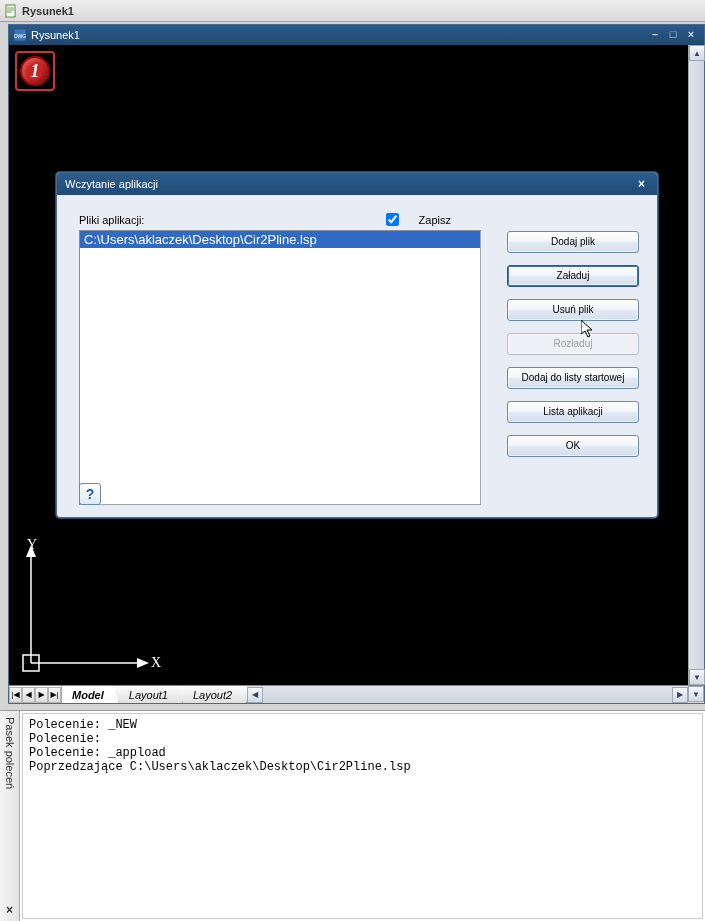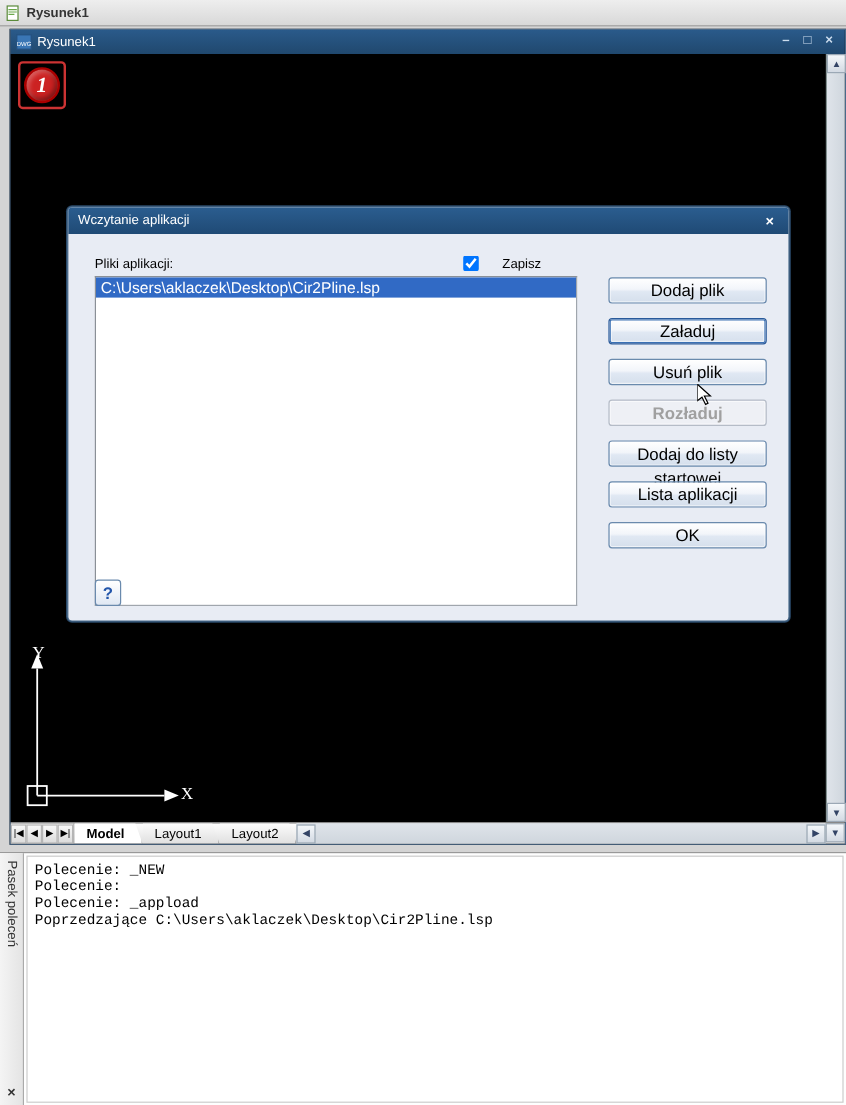--- a/index.html
+++ b/index.html
@@ -150,21 +150,21 @@
     width: 13px;
     height: 16px;
     display: flex;
     align-items: center;
     justify-content: center;
     font-size: 8px;
     background: linear-gradient(to bottom, #f8f8f8, #dcdcdc);
     border: 1px solid #b5b5b5;
     margin: 0;
   }
-  .tabs { display: flex; align-items: flex-start; }
+  .tabs { display: flex; align-items: flex-start; font-style: italic; }
   .tab {
     padding: 1px 10px 0 10px;
     border-right: 1px solid #999;
     background: linear-gradient(to bottom, #fcfcfc, #e0e0e0);
     line-height: 16px;
     cursor: default;
     position: relative;
     clip-path: polygon(0 0, calc(100% - 6px) 0, 100% 100%, 0 100%);
     padding-right: 14px;
   }
@@ -260,37 +260,36 @@
     display: flex;
     flex-direction: column;
     gap: 12px;
     padding-top: 18px;
   }
   .xp-btn {
     height: 22px;
     border: 1px solid #6a8aad;
     border-radius: 3px;
     background: linear-gradient(to bottom, #ffffff 0%, #f2f5fa 45%, #e0e8f3 55%, #d5dfec 100%);
-    font-size: 14px;
+    font-size: 10px;
     text-align: center;
     line-height: 20px;
     cursor: default;
     color: #000;
     box-shadow: inset 0 0 0 1px rgba(255,255,255,0.6);
     margin-left: 10px;
   }
   .xp-btn.default-btn {
     border-color: #2a5a9a;
     box-shadow: 0 0 0 1px #3a70b4 inset, inset 0 0 0 2px rgba(255,255,255,0.5);
   }
   .xp-btn.disabled {
     color: #a0a0a0;
     border-color: #b5bcc7;
     background: #eef0f5;
-    font-weight: bold;
   }
   .help-btn {
     position: absolute;
     left: 22px;
     bottom: 12px;
     width: 22px;
     height: 22px;
     border: 1px solid #6a8aad;
     border-radius: 3px;
     background: linear-gradient(to bottom, #ffffff, #e0e8f3);

